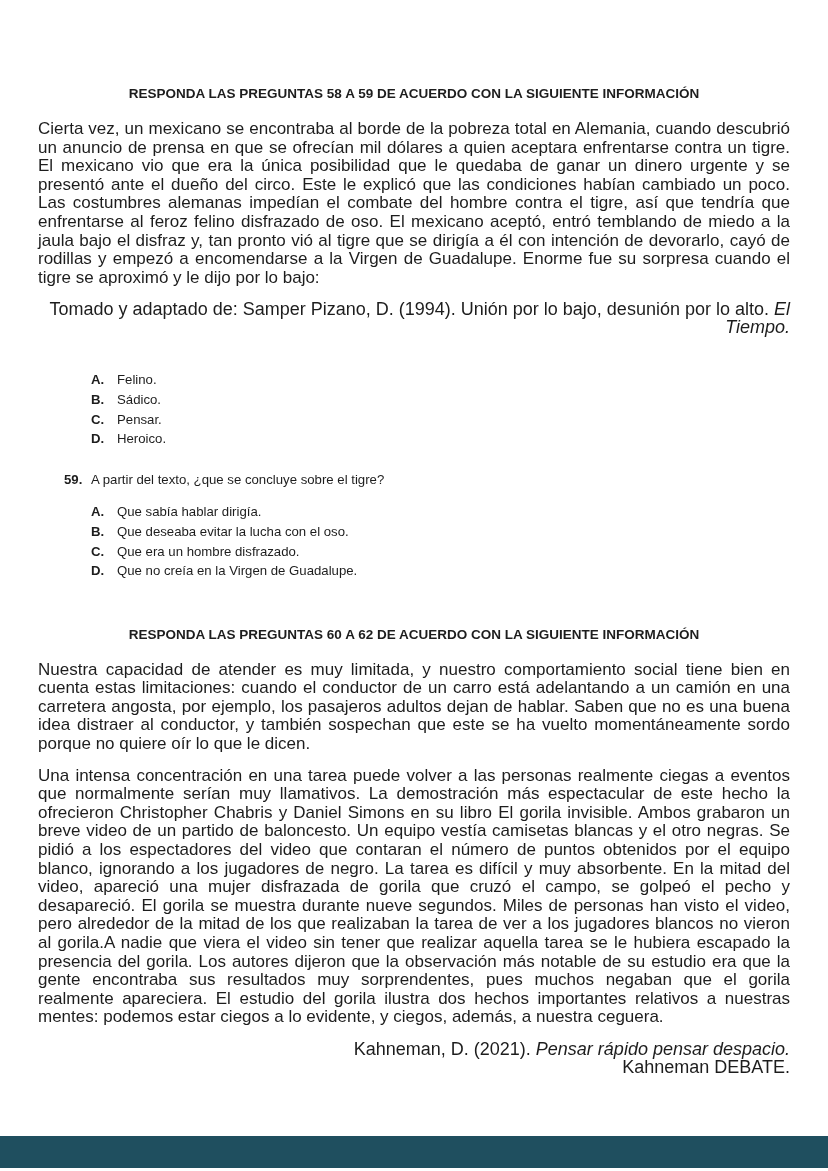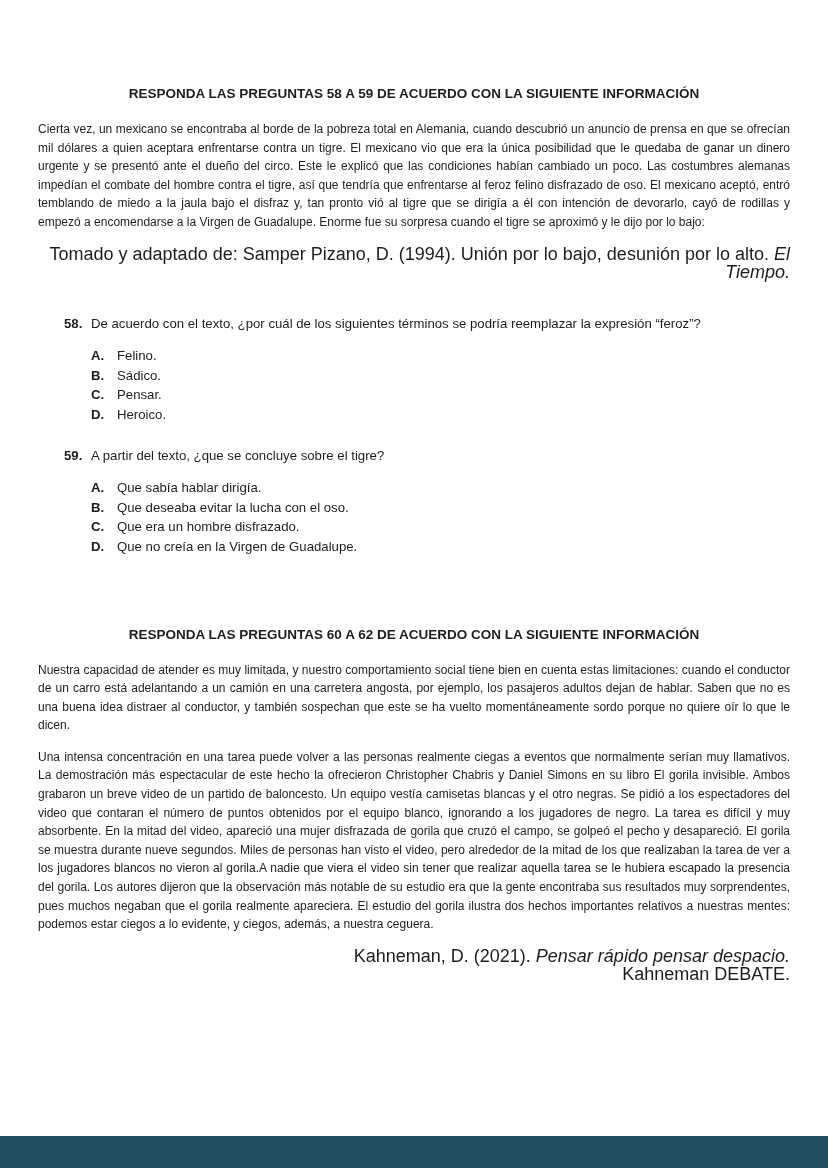--- a/index.html
+++ b/index.html
@@ -17,21 +17,21 @@
     padding: 84px 38px 0 38px;
   }
   .section-header {
     text-align: center;
     font-weight: bold;
     font-size: 13.5px;
     line-height: 19px;
     margin: 0 0 17px;
   }
   p.body-text {
-    font-size: 12px;
+    font-size: 17px;
     line-height: 18.6px;
     text-align: justify;
     margin: 0 0 13px;
   }
   .quote {
     text-align: left;
     margin-bottom: 8px;
   }
   .attribution {
     font-size: 18px;
@@ -61,21 +61,21 @@
   .opt-row {
     display: flex;
     font-size: 13.2px;
     line-height: 19.6px;
   }
   .opt-letter {
     font-weight: bold;
     flex: 0 0 26px;
   }
   .opt-text { flex: 1; }
-  .section2 { margin-top: 68px; }
+  .section2 { margin-top: 44px; }
   .footer-bar {
     position: absolute;
     left: 0;
     right: 0;
     bottom: 3px;
     height: 32px;
     background: #1f4f5f;
   }
 </style>
 </head>
@@ -88,24 +88,20 @@
 
     <p class="body-text">Cierta vez, un mexicano se encontraba al borde de la pobreza total en Alemania, cuando descubrió un anuncio de prensa en que se ofrecían mil dólares a quien aceptara enfrentarse contra un tigre. El mexicano vio que era la única posibilidad que le quedaba de ganar un dinero urgente y se presentó ante el dueño del circo. Este le explicó que las condiciones habían cambiado un poco. Las costumbres alemanas impedían el combate del hombre contra el tigre, así que tendría que enfrentarse al feroz felino disfrazado de oso. El mexicano aceptó, entró temblando de miedo a la jaula bajo el disfraz y, tan pronto vió al tigre que se dirigía a él con intención de devorarlo, cayó de rodillas y empezó a encomendarse a la Virgen de Guadalupe. Enorme fue su sorpresa cuando el tigre se aproximó y le dijo por lo bajo:</p>
 
 
     <p class="attribution"><span>Tomado y adaptado de: Samper Pizano, D. (1994). Unión por lo bajo, desunión por lo alto. </span><em>El Tiempo.</em></p>
   </div>
 
   <div class="questions">
 
     <div class="question">
-      <div class="q-row">
-        <span class="q-num">58.</span>
-        <div class="q-text">De acuerdo con el texto, ¿por cuál de los siguientes términos se podría reemplazar la expresión “feroz”?</div>
-      </div>
       <div class="options">
         <div class="opt-row">
           <span class="opt-letter">A.</span>
           <span class="opt-text">Felino.</span>
         </div>
         <div class="opt-row">
           <span class="opt-letter">B.</span>
           <span class="opt-text">Sádico.</span>
         </div>
         <div class="opt-row">

